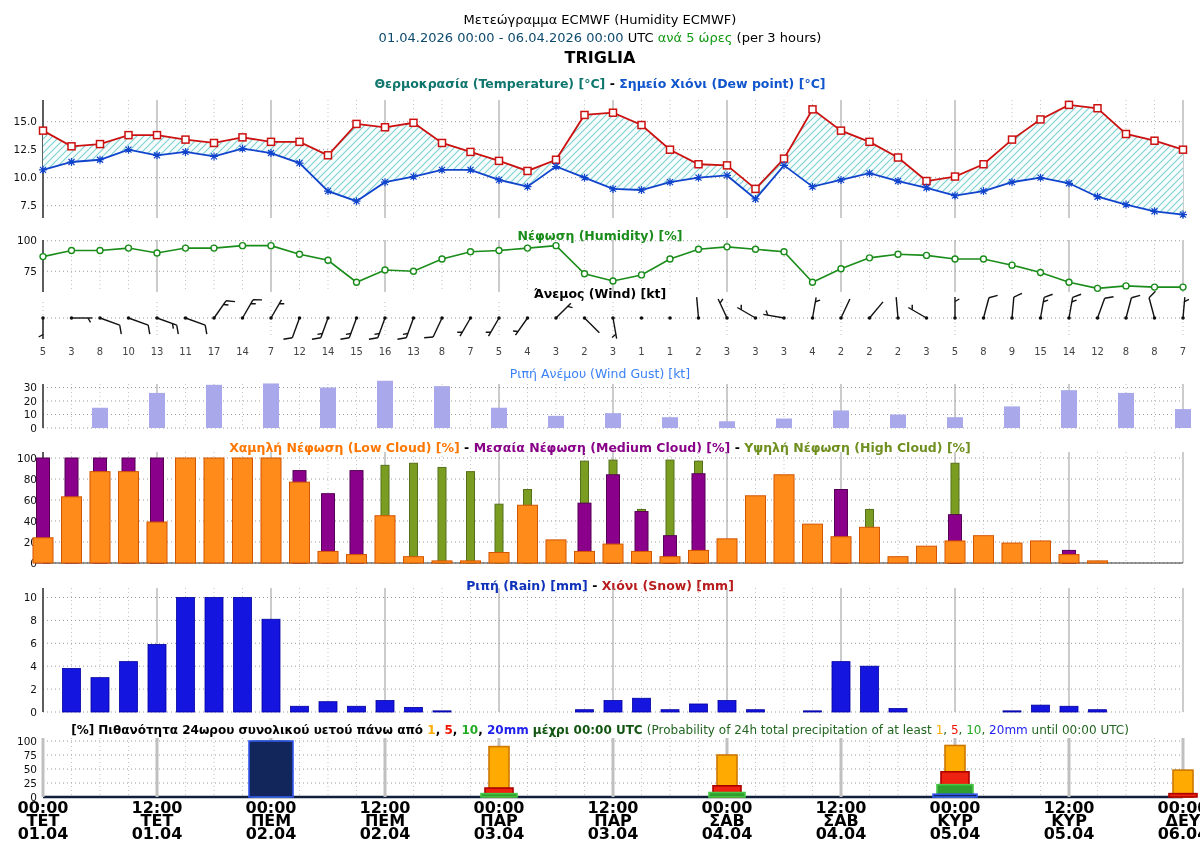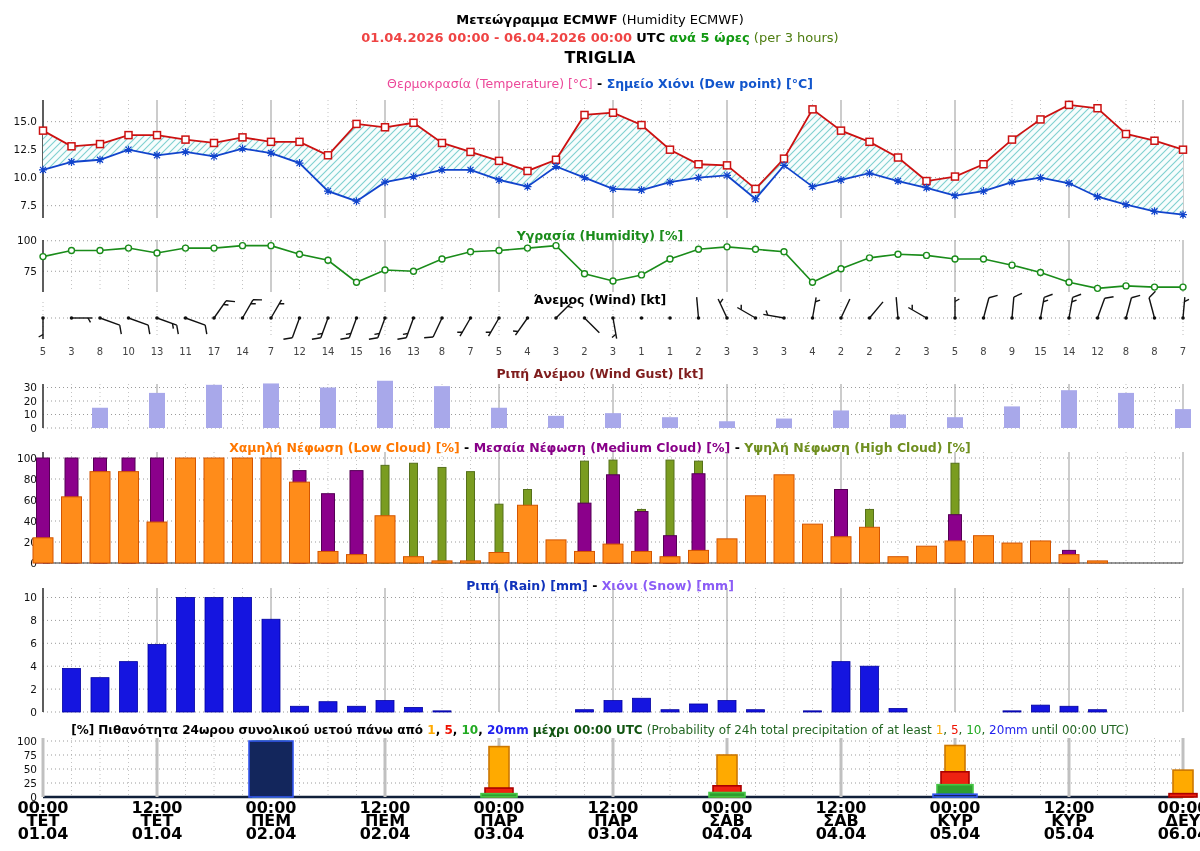--- a/index.html
+++ b/index.html
@@ -3,47 +3,47 @@
 <meta charset="utf-8">
 <style>
   html,body{margin:0;padding:0;background:#fff;}
   body{width:1200px;height:851px;position:relative;overflow:hidden;
        font-family:"DejaVu Sans",sans-serif;color:#000;}
   .abs{position:absolute;}
   .ctr{left:0;width:1200px;text-align:center;}
   .hdr1{top:12px;font-size:13px;}
   .hdr2{top:30px;font-size:13px;}
   .hdr3{top:48px;font-size:16px;font-weight:bold;}
-  .b{font-weight:bold;}
+  .b{font-weight:normal;}
   .ptitle{font-size:12.5px;font-weight:bold;white-space:nowrap;}
   #chart{position:absolute;left:0;top:0;}
   .xlab{position:absolute;width:70px;margin-left:-35px;text-align:center;
         font-size:16px;font-weight:bold;line-height:13px;}
 </style>
 </head>
 <body>
 
 <div class="abs ctr hdr1">
   <span class="b">Μετεώγραμμα ECMWF</span>
   <span>(Humidity ECMWF)</span>
 </div>
 <div class="abs ctr hdr2">
-  <span class="b" style="color:#ef4444">01.04.2026 00:00 - 06.04.2026 00:00</span>
+  <span class="b" style="color:#0c4a6e">01.04.2026 00:00 - 06.04.2026 00:00</span>
   <span class="b">UTC</span>
   <span class="b" style="color:#119911">ανά 5 ώρες</span>
-  <span style="color:#4d7c0f">(per 3 hours)</span>
+  <span style="color:#000000">(per 3 hours)</span>
 </div>
 <div class="abs ctr hdr3">TRIGLIA</div>
 
-<div class="abs ctr ptitle" style="top:76px" id="t-temperature"><span style="color: #ec4899; font-weight: normal;">Θερμοκρασία (Temperature) [°C]</span><span style="color: rgb(0, 0, 0); font-weight: bold;"> - </span><span style="color: rgb(17, 85, 204); font-weight: bold;">Σημείο Χιόνι (Dew point) [°C]</span></div>
-<div class="abs ctr ptitle" style="top:228px" id="t-humidity"><span style="color: rgb(26, 140, 26); font-weight: bold;">Υγρασία (Humidity) [%]</span></div>
-<div class="abs ctr ptitle" style="top:292px" id="t-wind"><span style="color: rgb(0, 0, 0); font-weight: bold;">Άνεμος (Wind) [kt]</span></div>
-<div class="abs ctr ptitle" style="top:366px" id="t-gust"><span style="color: #7f1d1d; font-weight: bold;">Ριπή Ανέμου (Wind Gust) [kt]</span></div>
+<div class="abs ctr ptitle" style="top:76px" id="t-temperature"><span style="color: #0f766e; font-weight: bold;">Θερμοκρασία (Temperature) [°C]</span><span style="color: rgb(0, 0, 0); font-weight: bold;"> - </span><span style="color: rgb(17, 85, 204); font-weight: bold;">Σημείο Χιόνι (Dew point) [°C]</span></div>
+<div class="abs ctr ptitle" style="top:228px" id="t-humidity"><span style="color: rgb(26, 140, 26); font-weight: bold;">Νέφωση (Humidity) [%]</span></div>
+<div class="abs ctr ptitle" style="top:286px" id="t-wind"><span style="color: rgb(0, 0, 0); font-weight: bold;">Άνεμος (Wind) [kt]</span></div>
+<div class="abs ctr ptitle" style="top:366px" id="t-gust"><span style="color: #3b82f6; font-weight: normal;">Ριπή Ανέμου (Wind Gust) [kt]</span></div>
 <div class="abs ctr ptitle" style="top:440px" id="t-cloud"><span style="color: rgb(255, 119, 0); font-weight: bold;">Χαμηλή Νέφωση (Low Cloud) [%]</span><span style="color: rgb(0, 0, 0); font-weight: bold;"> - </span><span style="color: rgb(136, 0, 136); font-weight: bold;">Μεσαία Νέφωση (Medium Cloud) [%]</span><span style="color: rgb(0, 0, 0); font-weight: bold;"> - </span><span style="color: rgb(111, 143, 31); font-weight: bold;">Υψηλή Νέφωση (High Cloud) [%]</span></div>
-<div class="abs ctr ptitle" style="top:578px" id="t-rain"><span style="color: rgb(17, 51, 187); font-weight: bold;">Ριπή (Rain) [mm]</span><span style="color: rgb(0, 0, 0); font-weight: bold;"> - </span><span style="color: #8b5cf6; font-weight: bold;">Χιόνι (Snow) [mm]</span></div>
+<div class="abs ctr ptitle" style="top:578px" id="t-rain"><span style="color: rgb(17, 51, 187); font-weight: bold;">Ριπή (Rain) [mm]</span><span style="color: rgb(0, 0, 0); font-weight: bold;"> - </span><span style="color: #b91c1c; font-weight: bold;">Χιόνι (Snow) [mm]</span></div>
 <div class="abs ctr" style="top:723px;font-size:12px" id="t-probability"><span style="color: rgb(0, 0, 0); font-weight: bold;">[%] Πιθανότητα 24ωρου συνολικού υετού πάνω από </span><span style="color: rgb(255, 170, 0); font-weight: bold;">1</span><span style="color: rgb(0, 0, 0); font-weight: bold;">, </span><span style="color: rgb(238, 17, 0); font-weight: bold;">5</span><span style="color: rgb(0, 0, 0); font-weight: bold;">, </span><span style="color: rgb(34, 170, 34); font-weight: bold;">10</span><span style="color: rgb(0, 0, 0); font-weight: bold;">, </span><span style="color: rgb(34, 34, 238); font-weight: bold;">20mm</span><span style="color: rgb(17, 85, 17); font-weight: bold;"> μέχρι 00:00 UTC </span><span style="color: rgb(34, 102, 34);">(Probability of 24h total precipitation of at least </span><span style="color: rgb(255, 170, 0);">1</span><span style="color: rgb(34, 102, 34);">, </span><span style="color: rgb(238, 17, 0);">5</span><span style="color: rgb(34, 102, 34);">, </span><span style="color: rgb(34, 170, 34);">10</span><span style="color: rgb(34, 102, 34);">, </span><span style="color: rgb(34, 34, 238);">20mm</span><span style="color: rgb(34, 102, 34);"> until 00:00 UTC)</span></div>
 
 <svg id="chart" width="1200" height="851">
     <g>
       <defs>
         <pattern id="hatch" width="7" height="7" patternUnits="userSpaceOnUse">
           <rect x="0" y="0" width="7" height="7" fill="#f7fdfd"></rect>
           <path d="M0 7 L7 0 M-1 1 L1 -1 M6 8 L8 6" stroke="#7fd0d0" stroke-width="1.1"></path>
         </pattern>
       </defs>

